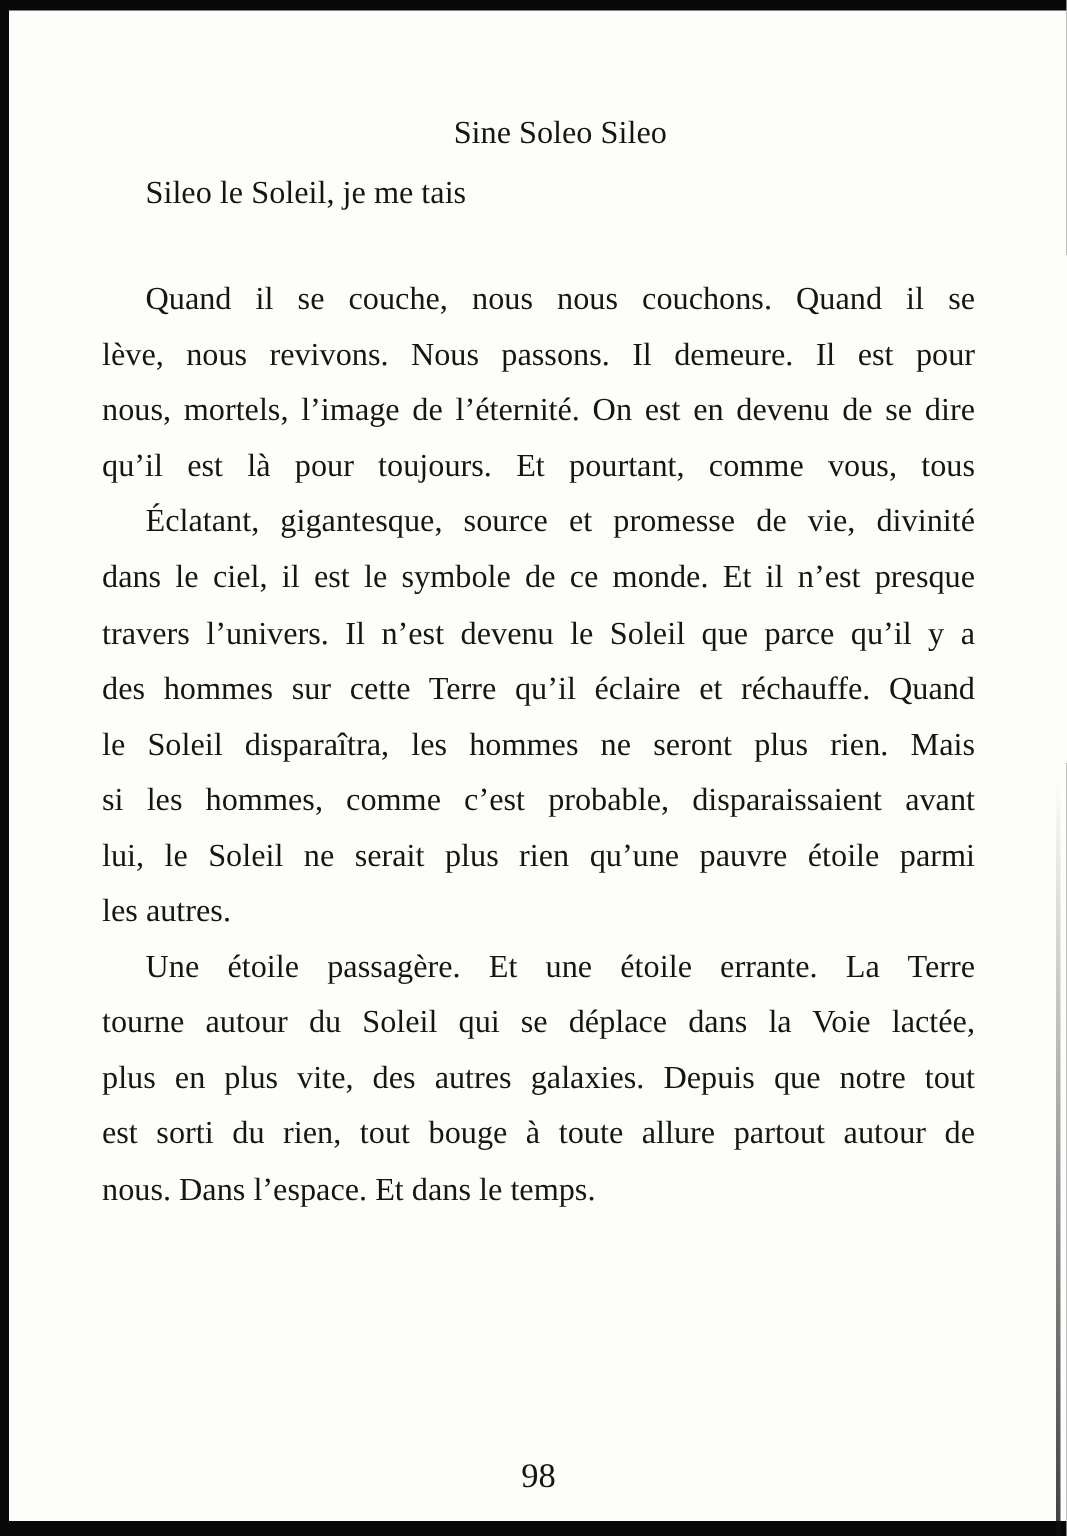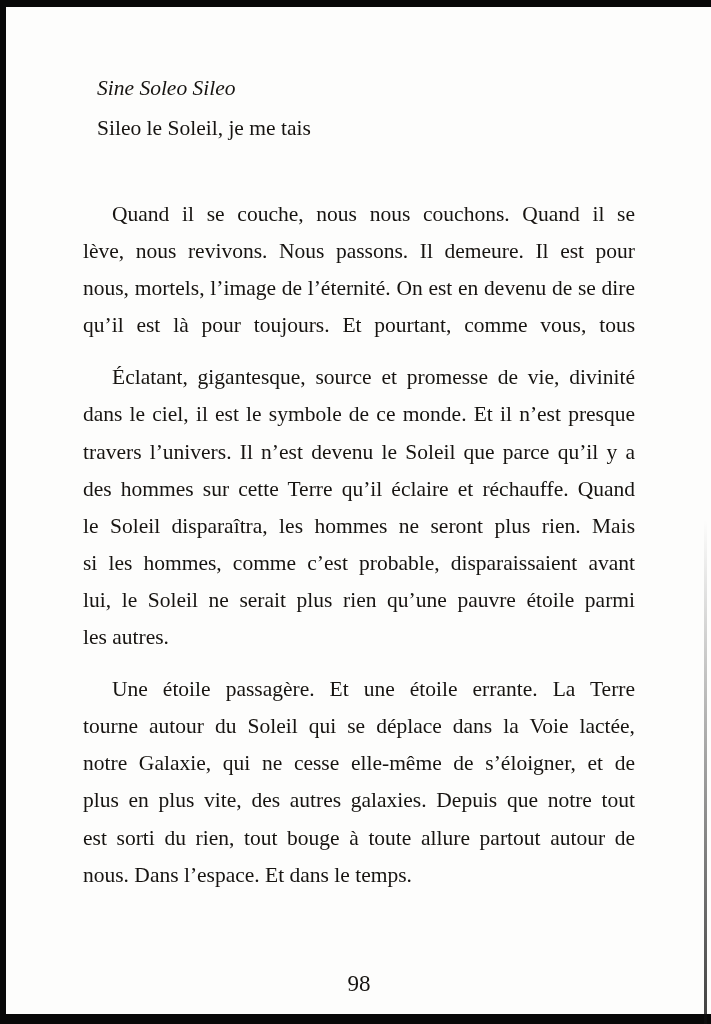--- a/index.html
+++ b/index.html
@@ -28,31 +28,31 @@
   .epigraph {
     position: absolute;
     left: 62px;
     top: 61px;
     width: 582px;
     font-size: 21.5px;
     line-height: 40px;
     text-indent: 29px;
   }
   .epigraph .latin {
-    font-style: italic;
+    text-align: center;
   }
   .body-text {
     position: absolute;
     left: 62px;
     top: 174px;
     width: 582px;
     font-size: 21.5px;
     line-height: 37.1px;
   }
-  .para { margin: 15px; }
+  .para { margin: 0; }
   .line {
     text-align: justify;
     text-align-last: justify;
   }
   .line.first {
     text-indent: 29px;
   }
   .line.last {
     text-align-last: left;
   }
@@ -97,21 +97,20 @@
         <div class="line" style="">travers l’univers. Il n’est devenu le Soleil que parce qu’il y a</div>
         <div class="line" style="">des hommes sur cette Terre qu’il éclaire et réchauffe. Quand</div>
         <div class="line" style="">le Soleil disparaîtra, les hommes ne seront plus rien. Mais</div>
         <div class="line" style="">si les hommes, comme c’est probable, disparaissaient avant</div>
         <div class="line" style="">lui, le Soleil ne serait plus rien qu’une pauvre étoile parmi</div>
         <div class="line last" style="">les autres.</div>
       </div>
       <div class="para">
         <div class="line first" style="">Une étoile passagère. Et une étoile errante. La Terre</div>
         <div class="line" style="">tourne autour du Soleil qui se déplace dans la Voie lactée,</div>
-        <div class="line" style="">notre Galaxie, qui ne cesse elle-même de s’éloigner, et de</div>
         <div class="line" style="">plus en plus vite, des autres galaxies. Depuis que notre tout</div>
         <div class="line" style="">est sorti du rien, tout bouge à toute allure partout autour de</div>
         <div class="line last" style="">nous. Dans l’espace. Et dans le temps.</div>
       </div>
     </div>
 
   <div class="page-number ink">98</div>
 
 </div>
 

